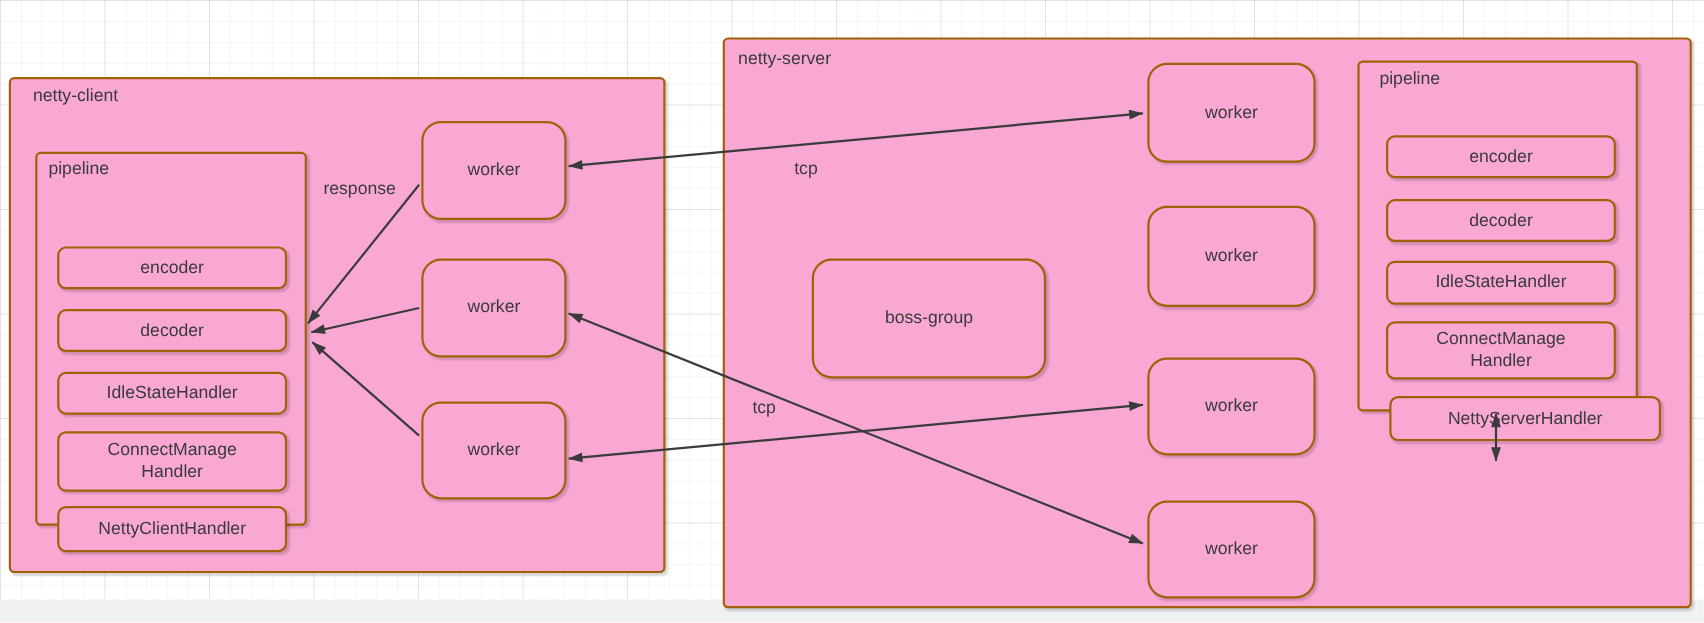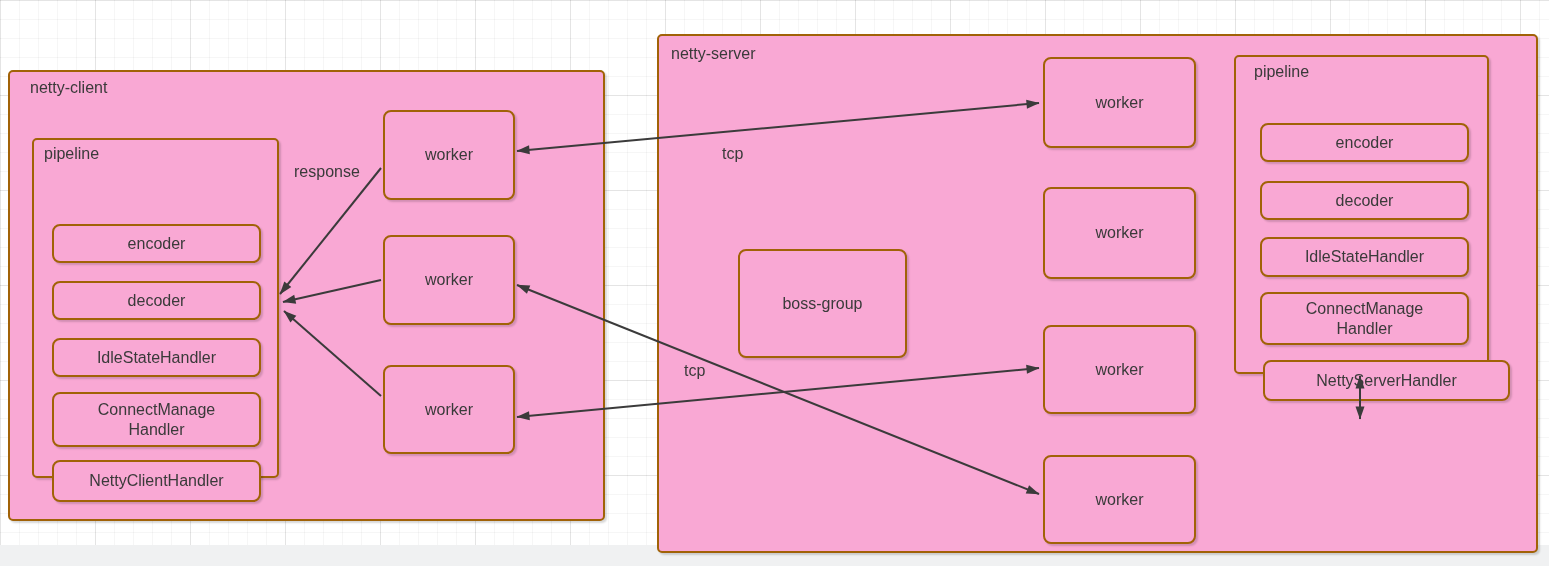--- a/index.html
+++ b/index.html
@@ -18,21 +18,21 @@
     background-size:95px 95px,95px 95px,19px 19px,19px 19px;
   }
   .bottom-strip{
     position:absolute;left:0;right:0;top:545px;bottom:0;background:#f0f1f2;
   }
   .box{
     position:absolute;background:#f9a8d4;border:2px solid #a16207;
     box-sizing:border-box;box-shadow:2px 2px 2px rgba(0,0,0,0.16);
   }
   .group{border-radius:5px;}
-  .node{border-radius:8px;display:flex;align-items:center;justify-content:center;
+  .node{border-radius:18px;display:flex;align-items:center;justify-content:center;
         text-align:center;font-size:16px;line-height:1.25;}
   .handler{border-radius:8px;display:flex;align-items:center;justify-content:center;
         text-align:center;font-size:16px;line-height:1.25;padding:0 30px;margin-top:40px;}
   .group-label{
     position:absolute;font-size:16px;white-space:nowrap;
   }
   .edge-label{
     position:absolute;font-size:16px;white-space:nowrap;z-index:4;
   }
   svg.edges{position:absolute;left:0;top:0;z-index:3;pointer-events:none;}
@@ -73,21 +73,21 @@
       <span>worker</span>
     </div>
     <div class="box node" style="left:373px;top:293px;width:132px;height:89px;">
       <span>worker</span>
     </div>
   </div>
 
   <div class="box group" style="left:657px;top:34px;width:881px;height:519px;">
     <div class="group-label" style="left:12px;top:9px;">netty-server</div>
 
-    <div class="box node" style="left:79px;top:213px;width:169px;height:109px;">
+    <div class="box node" style="left:79px;top:199px;width:213px;height:109px;">
       <span>boss-group</span>
     </div>
 
     <div class="box node" style="left:384px;top:21px;width:153px;height:91px;">
       <span>worker</span>
     </div>
     <div class="box node" style="left:384px;top:151px;width:153px;height:92px;">
       <span>worker</span>
     </div>
     <div class="box node" style="left:384px;top:289px;width:153px;height:89px;">

